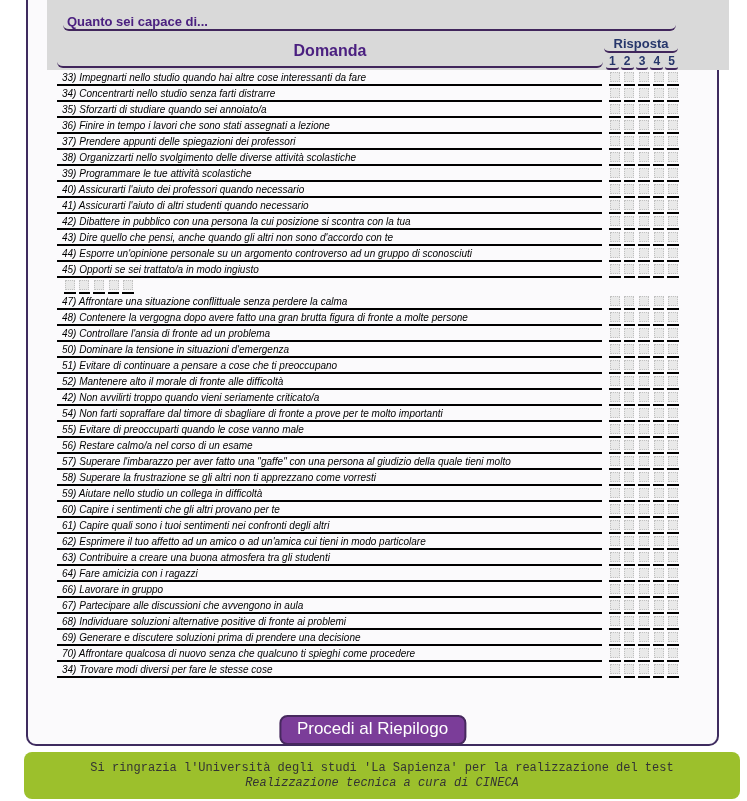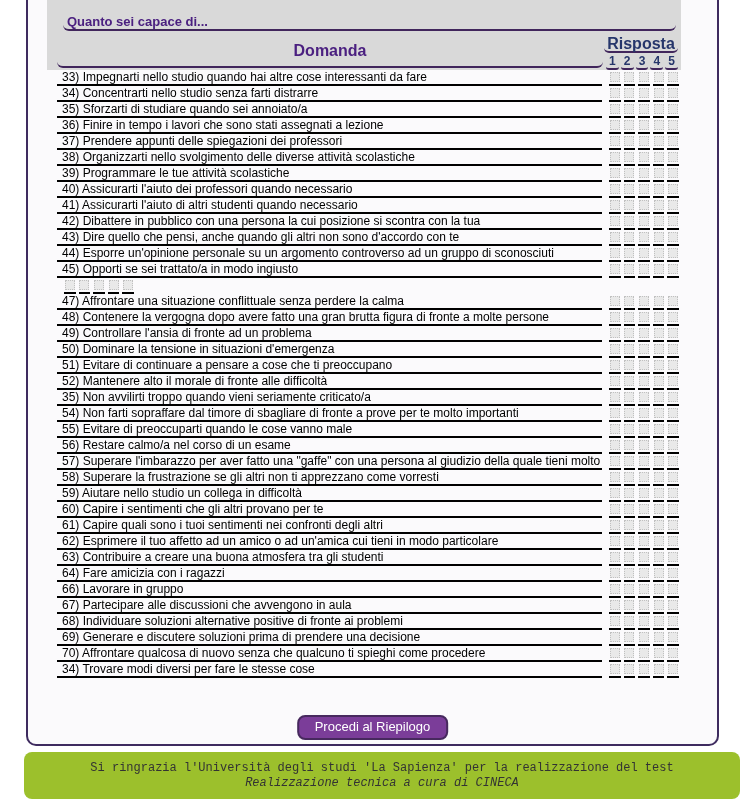--- a/index.html
+++ b/index.html
@@ -14,41 +14,42 @@
     position:absolute;left:26px;top:0;width:693px;height:746px;
     border-left:2px solid #3e2b5f;border-right:2px solid #3e2b5f;border-bottom:2px solid #3e2b5f;
     border-radius:0 0 10px 10px;
     background:#fbfafc;
     box-sizing:border-box;
   }
   
   .header-panel{
     position:absolute;left:19px;top:0;width:634px;height:70px;
     background:#d9d9d9;
+    padding-left:48px;
   }
   .title-cell{
     position:absolute;left:16px;top:0;width:613px;height:31px;
     border-bottom:2px solid #41265c;border-radius:0 0 6px 6px;
     box-sizing:border-box;
     color:#4b2080;font-size:13px;font-weight:bold;
     padding:14px 0 0 4px;
   }
   .domanda-cell{
     position:absolute;left:10px;top:36px;width:546px;height:32px;
     border-bottom:2px solid #41265c;border-radius:0 0 6px 6px;
     box-sizing:border-box;
     display:flex;align-items:center;justify-content:center;
     color:#4b2080;font-size:16px;font-weight:bold;
   }
   .risposta-cell{
     position:absolute;left:557px;top:36px;width:74px;height:17px;
     border-bottom:2px solid #41265c;border-radius:0 0 5px 5px;
     box-sizing:border-box;
     display:flex;align-items:center;justify-content:center;
-    color:#26366b;font-size:16px;font-weight:bold;
+    color:#26366b;font-size:13px;font-weight:bold;
   }
   .scale-row{
     position:absolute;left:559px;top:55px;width:72px;height:15px;
     display:flex;gap:2px;
   }
   .scale-cell{
     flex:1;border-bottom:2px solid #41265c;border-radius:0 0 3px 3px;
     box-sizing:border-box;
     display:flex;align-items:flex-start;justify-content:center;
     color:#26366b;font-size:12px;font-weight:bold;line-height:12px;
@@ -56,43 +57,44 @@
   
   .rows{
     position:absolute;left:29px;top:70px;width:622px;
   }
   .q-row{
     display:flex;height:16px;align-items:stretch;
   }
   .q-cell{
     width:545px;box-sizing:border-box;
     border-bottom:2px solid #000;
-    font-size:12px;line-height:13px;color:#000;
+    font-size:10px;line-height:13px;color:#000;
     padding:1px 0 0 5px;
     white-space:nowrap;overflow:hidden;
     background:transparent;
+    font-style:italic;
   }
   .a-cells{
     width:70px;margin-left:7px;display:flex;gap:3px;
   }
   .a-cell{
     flex:1;box-sizing:border-box;border-bottom:2px solid #000;
     display:flex;align-items:center;justify-content:center;
   }
   .radio{
     width:10px;height:10px;background:#e9e9e9;
     border:1px dotted #c0c0c0;box-sizing:border-box;
   }
   
   .submit-btn{
     position:absolute;left:50%;top:715px;transform:translateX(-50%);
     background:#7b3d99;color:#ffffff;
     border:2px solid #47295e;border-radius:8px;
     font-family:"Liberation Sans", sans-serif;
-    font-size:13px;padding:2px 16px 4px 16px;
+    font-size:17px;padding:2px 16px 4px 16px;
     cursor:pointer;white-space:nowrap;
   }
   
   .footer{
     position:absolute;left:24px;top:752px;width:716px;height:47px;
     background:#9cc02c;border-radius:8px;
     display:flex;flex-direction:column;align-items:center;justify-content:center;
     gap:1px;
     color:#333333;font-size:12px;font-family:Liberation Mono, monospace;
   }
@@ -534,21 +536,21 @@
       <div class="a-cell">
             <span class="radio"></span>
           </div>
       <div class="a-cell">
             <span class="radio"></span>
           </div>
     </div>
   </div>
 
   <div class="q-row">
-    <div class="q-cell">35) Non avvilirti troppo quando vieni seriamente criticato/a</div>
+    <div class="q-cell">42) Non avvilirti troppo quando vieni seriamente criticato/a</div>
     <div class="a-cells">
       <div class="a-cell">
             <span class="radio"></span>
           </div>
       <div class="a-cell">
             <span class="radio"></span>
           </div>
       <div class="a-cell">
             <span class="radio"></span>
           </div>

